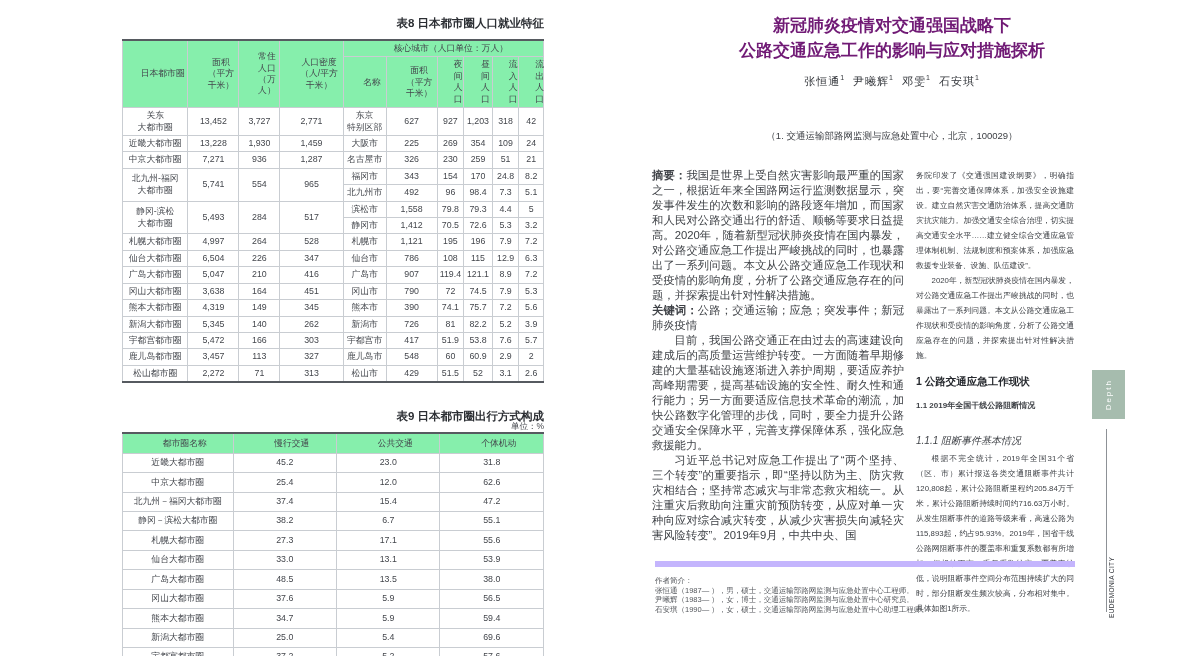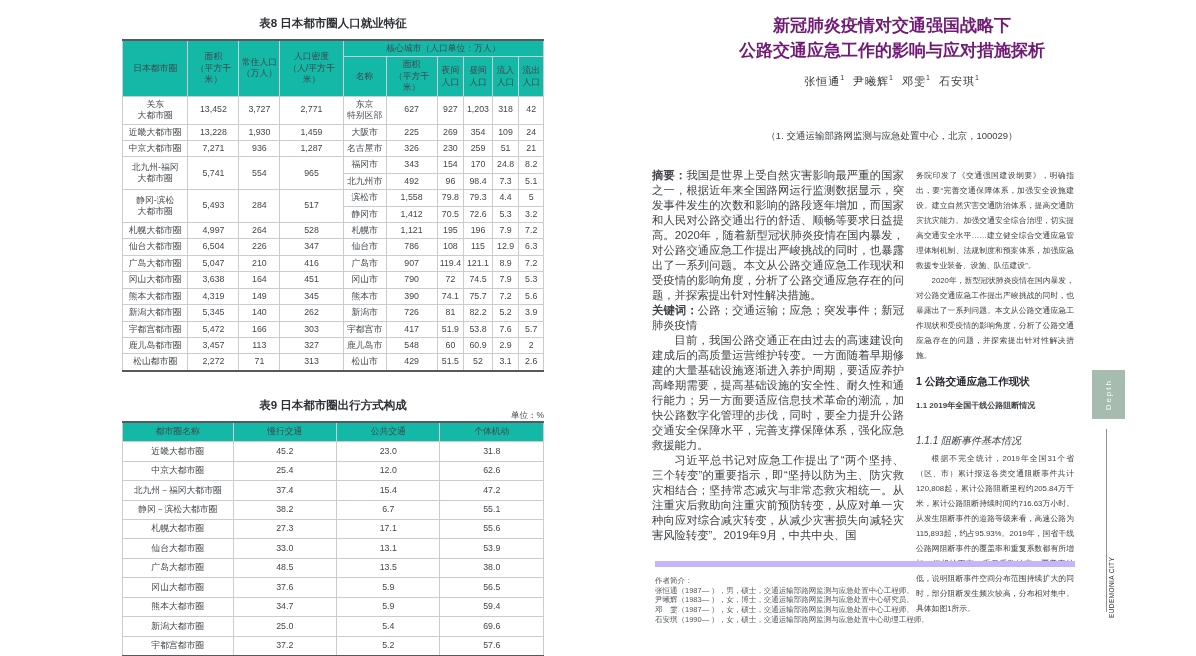--- a/index.html
+++ b/index.html
@@ -3,30 +3,30 @@
 <meta charset="utf-8">
 <style>
   html,body{margin:0;padding:0;}
   body{
     width:1196px;height:656px;position:relative;overflow:hidden;
     background:#ffffff;color:#3f4247;
     font-family:"Liberation Sans","DejaVu Sans",sans-serif;
   }
   
   .page-left{position:absolute;left:122px;top:8px;width:422px;}
-  .tbl-title{text-align:center;font-weight:bold;font-size:11.5px;color:#2b2e33;margin:8px 0 8px 0;}
+  .tbl-title{text-align:right;font-weight:bold;font-size:11.5px;color:#2b2e33;margin:8px 0 8px 0;}
   .t9-titlebar{position:relative;margin-top:26px;}
   .t9-unit{position:absolute;right:0;top:12px;font-size:8.5px;font-weight:normal;color:#43464c;}
   table{border-collapse:collapse;width:100%;table-layout:fixed;}
   .dtable{font-size:8.8px;border-top:2px solid #565a60;border-bottom:2px solid #565a60;}
   .dtable th,.dtable td{
     border:1px solid #c9cdd2;text-align:center;vertical-align:middle;
     padding:2px 1px;line-height:1.3;white-space:pre-line;color:#43464c;font-weight:normal;
   }
-  .dtable thead th{background:#14b8a6;}
+  .dtable thead th{background:#86efac;padding-left:16px;}
   .t9 th,.t9 td{padding:3.5px 2px;}
   
   .page-right{position:absolute;left:652px;top:8px;width:480px;}
   .p-title{text-align:center;font-size:17px;font-weight:bold;color:#701a75;line-height:1.45;margin-top:6px;}
   .p-authors{text-align:center;font-size:11px;color:#33363b;margin-top:11px;letter-spacing:1px;}
   .p-authors sup{font-size:7px;}
   .p-authors .au{margin:0 4px;}
   .p-affil{text-align:center;font-size:9.5px;color:#3a3d42;margin-top:41px;}
   .cols{display:flex;margin-top:25px;}
   .col1{width:252px;font-size:11.3px;line-height:15px;text-align:justify;}
@@ -407,21 +407,20 @@
       <div class="h3">1.1.1 阻断事件基本情况</div>
       <p class="indent" style="margin-top:3px">根据不完全统计，2019年全国31个省（区、市）累计报送各类交通阻断事件共计120,808起，累计公路阻断里程约205.84万千米，累计公路阻断持续时间约716.63万小时。从发生阻断事件的道路等级来看，高速公路为115,893起，约占95.93%。2019年，国省干线公路网阻断事件的覆盖率和重复系数都有所增加，但相较而言，重复系数较高、覆盖率较低，说明阻断事件空间分布范围持续扩大的同时，部分阻断发生频次较高，分布相对集中。具体如图1所示。</p>
     </div>
   </div>
 
   <div class="footer">
     <div>作者简介：</div>
     <div>
         <div>张恒通（1987— ），男，硕士，交通运输部路网监测与应急处置中心工程师。</div>
         <div>尹曦辉（1983— ），女，博士，交通运输部路网监测与应急处置中心研究员。</div>
-        <div>邓　雯（1987— ），女，硕士，交通运输部路网监测与应急处置中心工程师。</div>
         <div>石安琪（1990— ），女，硕士，交通运输部路网监测与应急处置中心助理工程师。</div>
       </div>
   </div>
 </div>
 
 <div class="depth-tab" style="background: rgb(166, 188, 174);">
   <span class="depth-txt">Depth</span>
 </div>
 <div class="v-rule"></div>
 <div class="mag-name">EUDEMONIA CITY</div>

